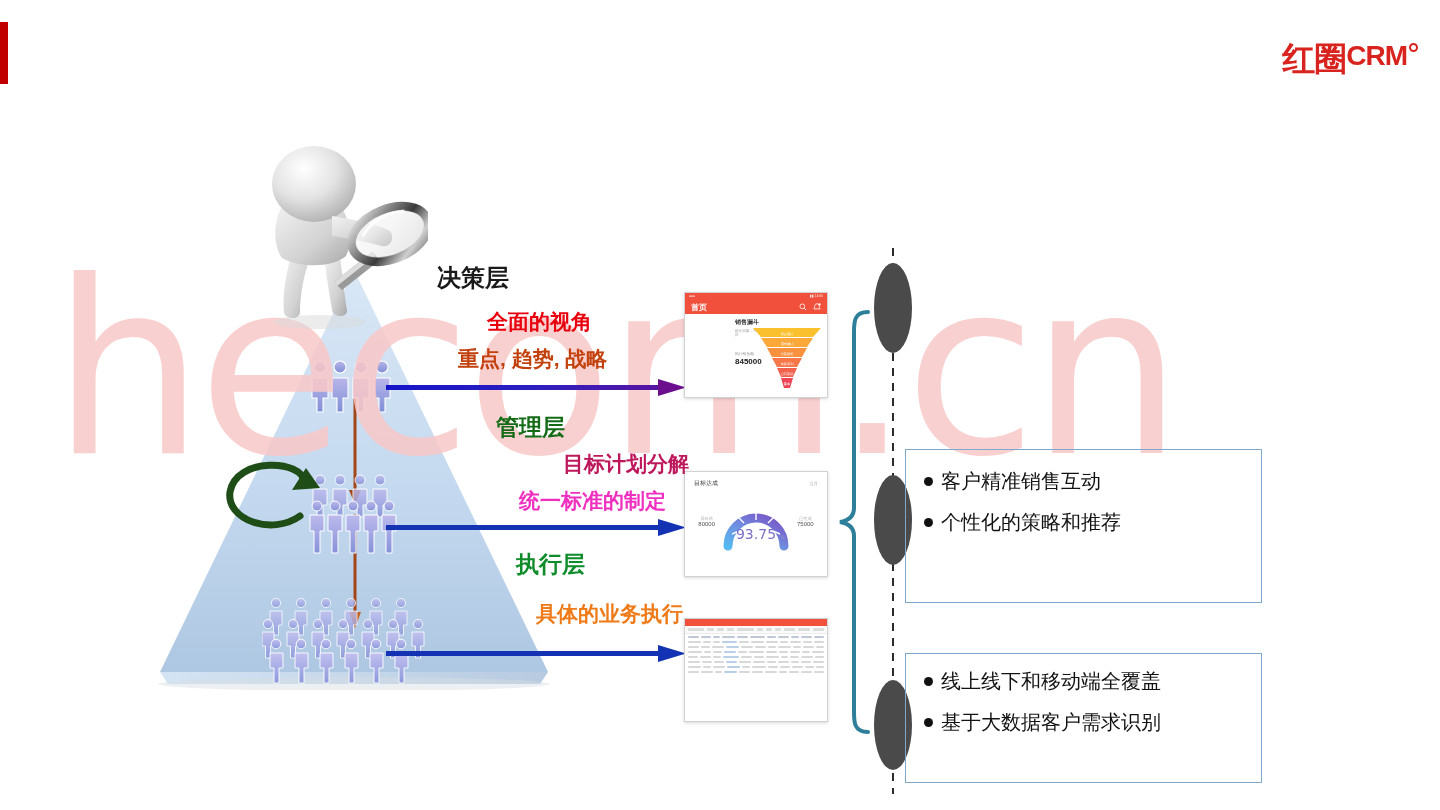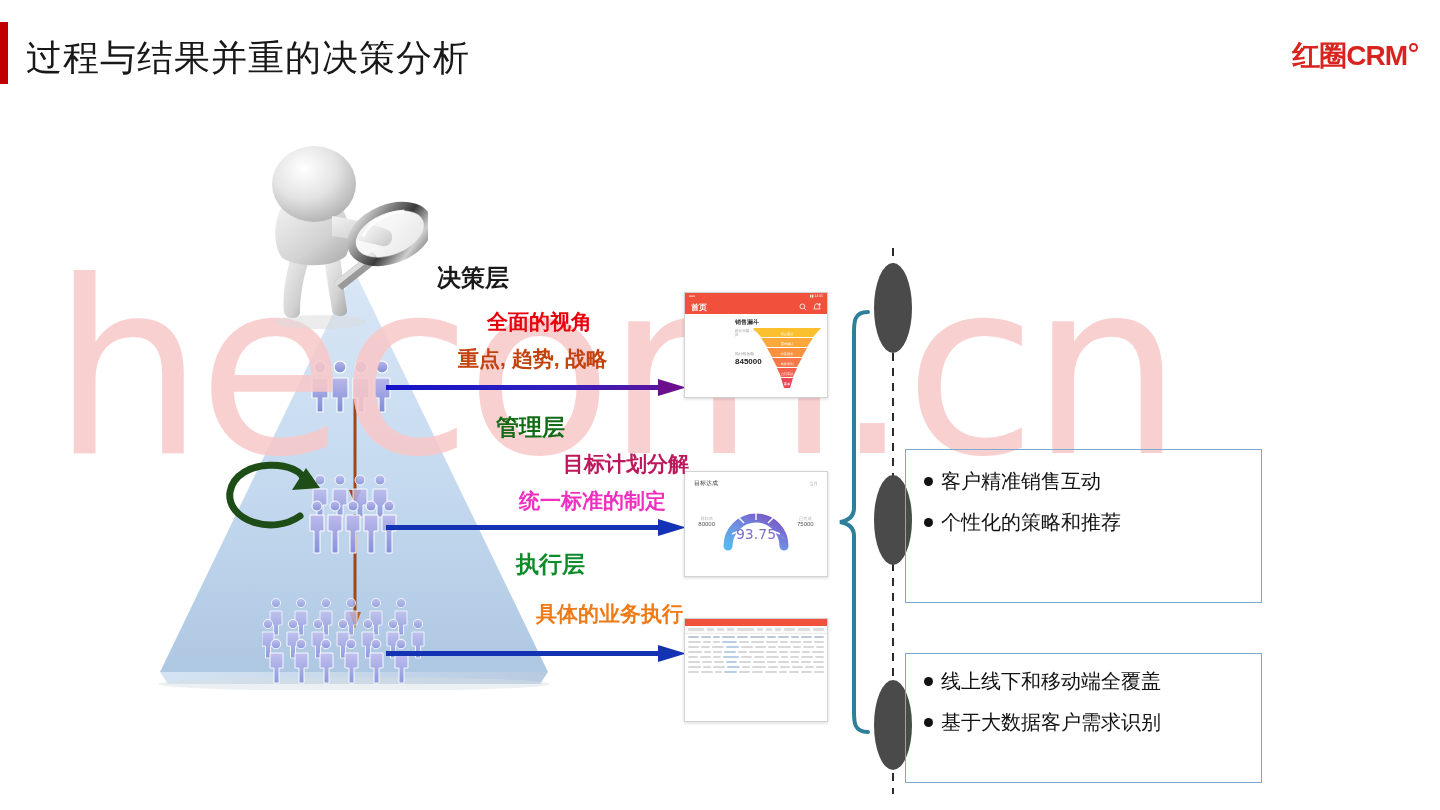--- a/index.html
+++ b/index.html
@@ -15,21 +15,21 @@
 
   
   .title-bar{position:absolute;left:0;top:22px;width:8px;height:62px;background:#c00000;}
   .page-title{
     position:absolute;left:26px;top:34px;
     font-size:36px;color:#181818;letter-spacing:1px;
     font-family:"Liberation Sans","DejaVu Sans",sans-serif;
     white-space:nowrap;
   }
   .logo{position:absolute;right:22px;top:42px;display:flex;align-items:flex-start;}
-  .logo .cn{font-size:28px;font-weight:700;color:#d9231f;letter-spacing:-1px;line-height:1;}
+  .logo .cn{font-size:33px;font-weight:700;color:#d9231f;letter-spacing:-1px;line-height:1;}
   .logo .en{font-size:28px;font-weight:700;color:#d9231f;letter-spacing:-1px;line-height:1;
             font-family:"Liberation Sans",sans-serif;}
   .logo .deg{width:9px;height:9px;border:2px solid #d9231f;border-radius:50%;
              margin-left:2px;margin-top:1px;box-sizing:border-box;}
 
   
   .watermark{
     position:absolute;left:52px;top:250px;
     font-size:240px;line-height:240px;
     color:#f9c8c8;opacity:.85;
@@ -141,21 +141,20 @@
   .bullet-list li .dot{
     width:9px;height:9px;border-radius:50%;background:#111;flex:0 0 auto;
   }
 </style>
 </head>
 <body>
 
 <div class="slide">
 
   <div class="title-bar"></div>
-  <div class="page-title">过程与结果并重的决策分析</div>
 
   <div class="logo">
     <span class="cn">红圈</span>
     <span class="en">CRM</span>
     <span class="deg"></span>
   </div>
 
   <div class="watermark">hecom.cn</div>
 
   <div class="pyramid">

